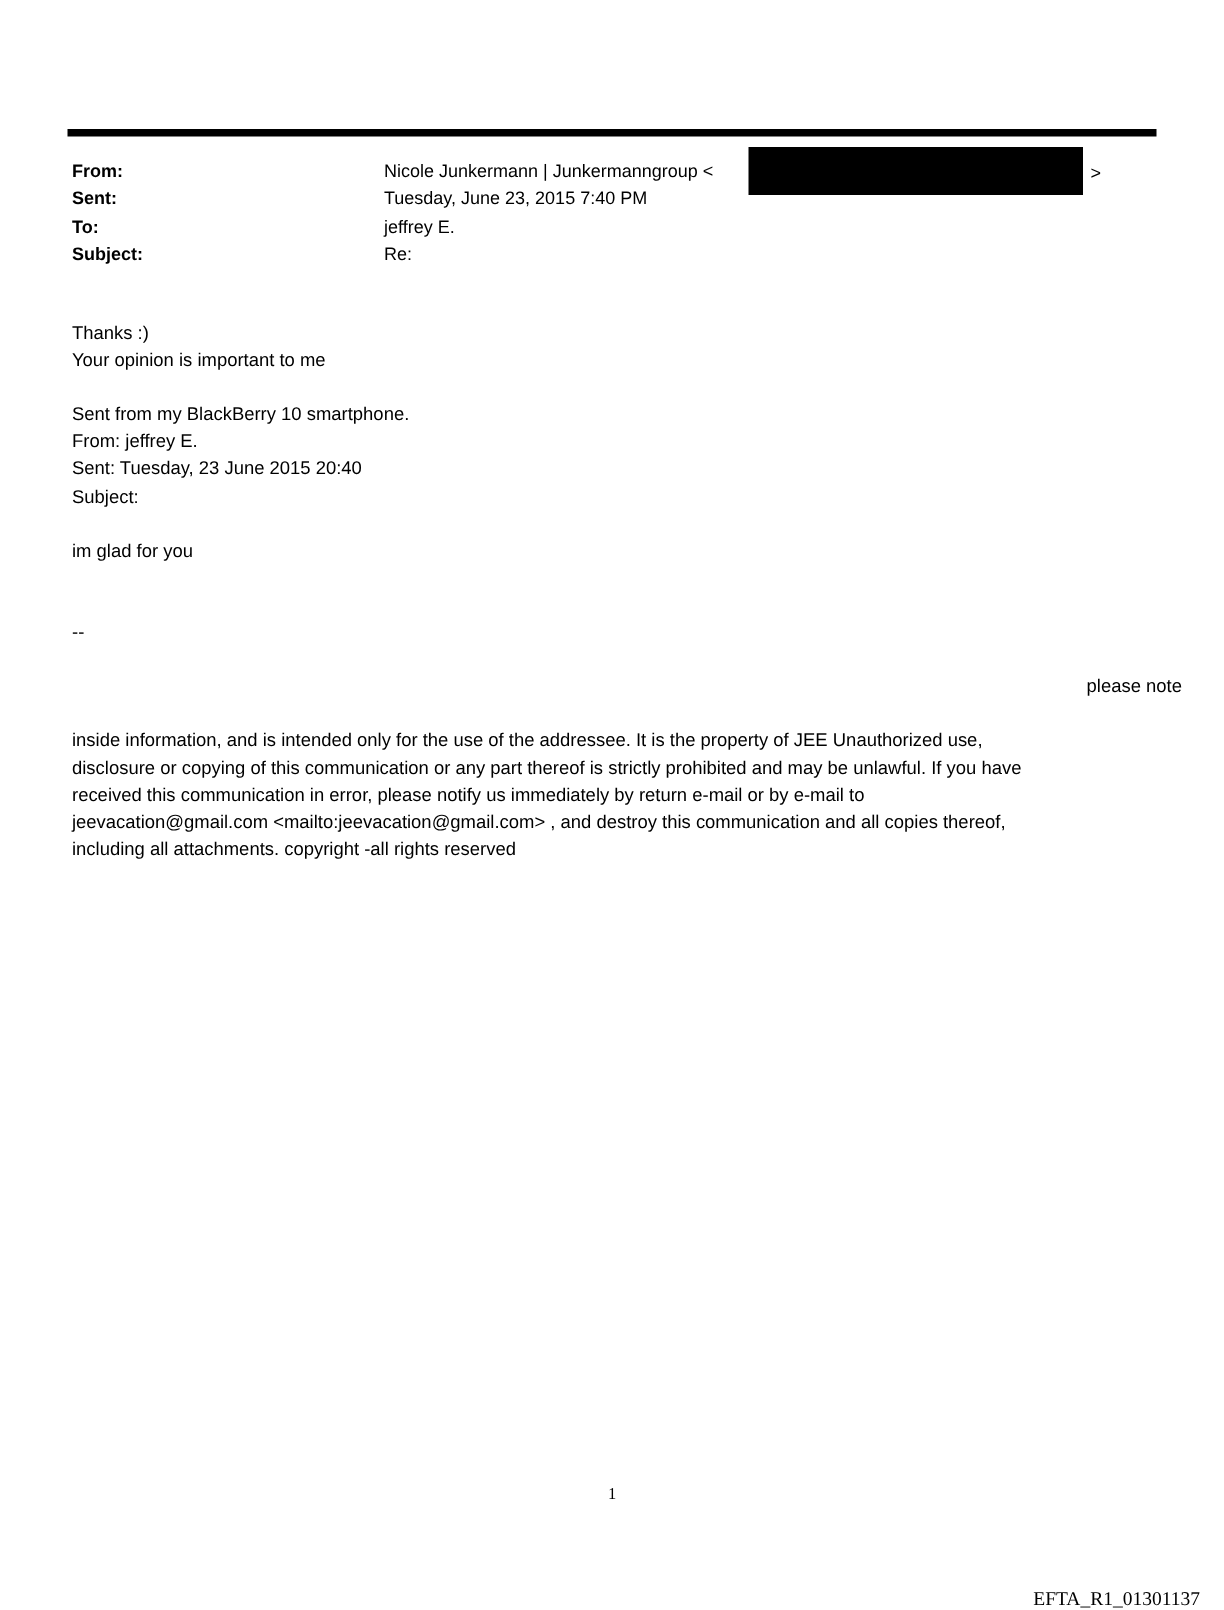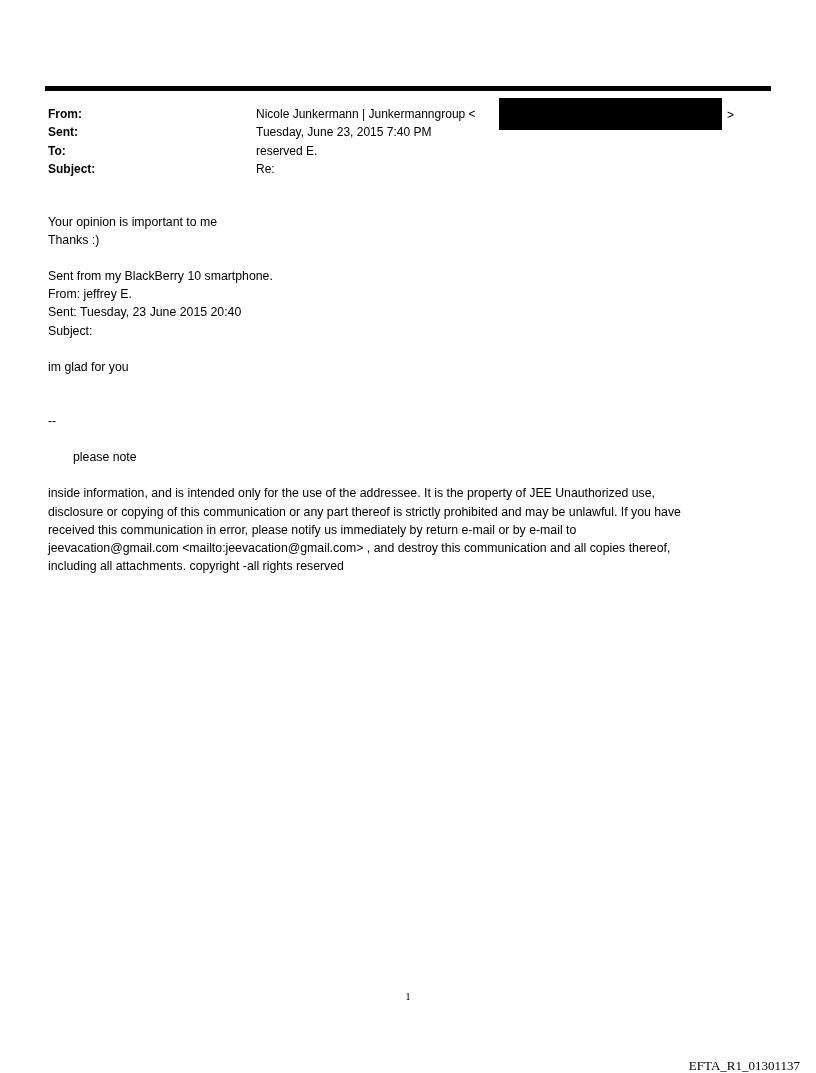--- a/index.html
+++ b/index.html
@@ -43,21 +43,21 @@
     left: 727px; top: 108px;
     font-size: 12px;
   }
   .emailbody {
     position: absolute;
     left: 48px; top: 215px;
     font-size: 12.3px;
     width: 740px;
   }
   .bline { height: 18.1px; white-space: pre; }
-  .indent { padding-left: 25px; }
+  .indent { padding-left: 25px; text-align: right; }
   .pagenum {
     position: absolute;
     top: 990px; left: 0;
     width: 816px;
     text-align: center;
     font-size: 11px;
     font-family: "Liberation Serif", serif;
   }
   .bates {
     position: absolute;
@@ -77,34 +77,34 @@
     <div class="hrow">
       <span class="hlabel">From:</span>
       <span class="hvalue">Nicole Junkermann | Junkermanngroup &lt;</span>
     </div>
     <div class="hrow">
       <span class="hlabel">Sent:</span>
       <span class="hvalue">Tuesday, June 23, 2015 7:40 PM</span>
     </div>
     <div class="hrow">
       <span class="hlabel">To:</span>
-      <span class="hvalue">reserved E.</span>
+      <span class="hvalue">jeffrey E.</span>
     </div>
     <div class="hrow">
       <span class="hlabel">Subject:</span>
       <span class="hvalue">Re:</span>
     </div>
   </div>
 
   <div class="redaction-box"></div>
   <span class="gt-sign">&gt;</span>
 
   <div class="emailbody">
+    <div class="bline">Thanks :)</div>
     <div class="bline">Your opinion is important to me</div>
-    <div class="bline">Thanks :)</div>
     <div class="bline"></div>
     <div class="bline">Sent from my BlackBerry 10 smartphone.</div>
     <div class="bline">From: jeffrey E.</div>
     <div class="bline">Sent: Tuesday, 23 June 2015 20:40</div>
     <div class="bline">Subject:</div>
     <div class="bline"></div>
     <div class="bline">im glad for you</div>
     <div class="bline"></div>
     <div class="bline"></div>
     <div class="bline">--</div>

